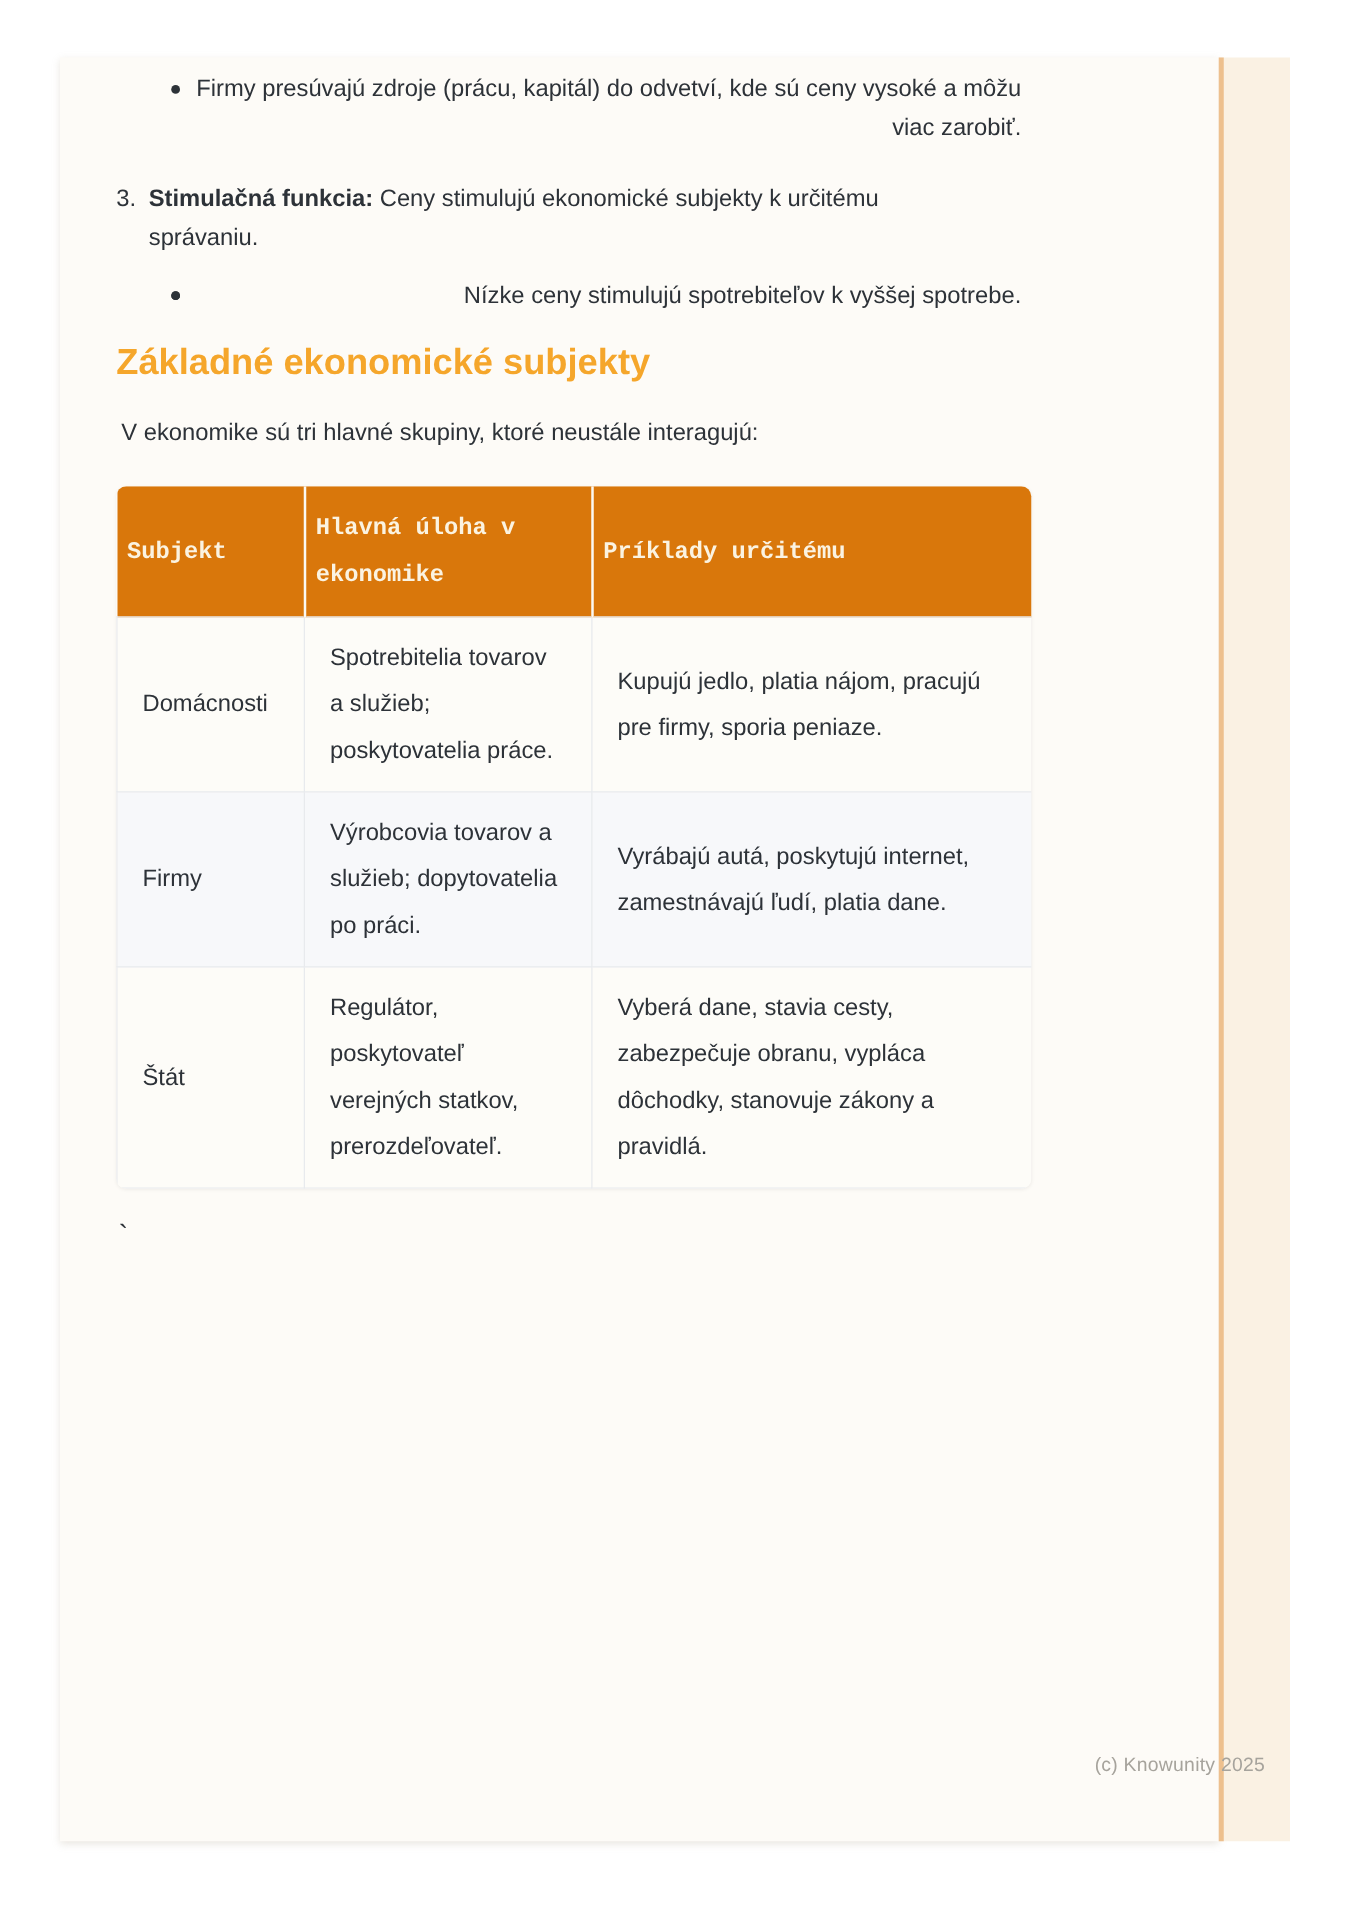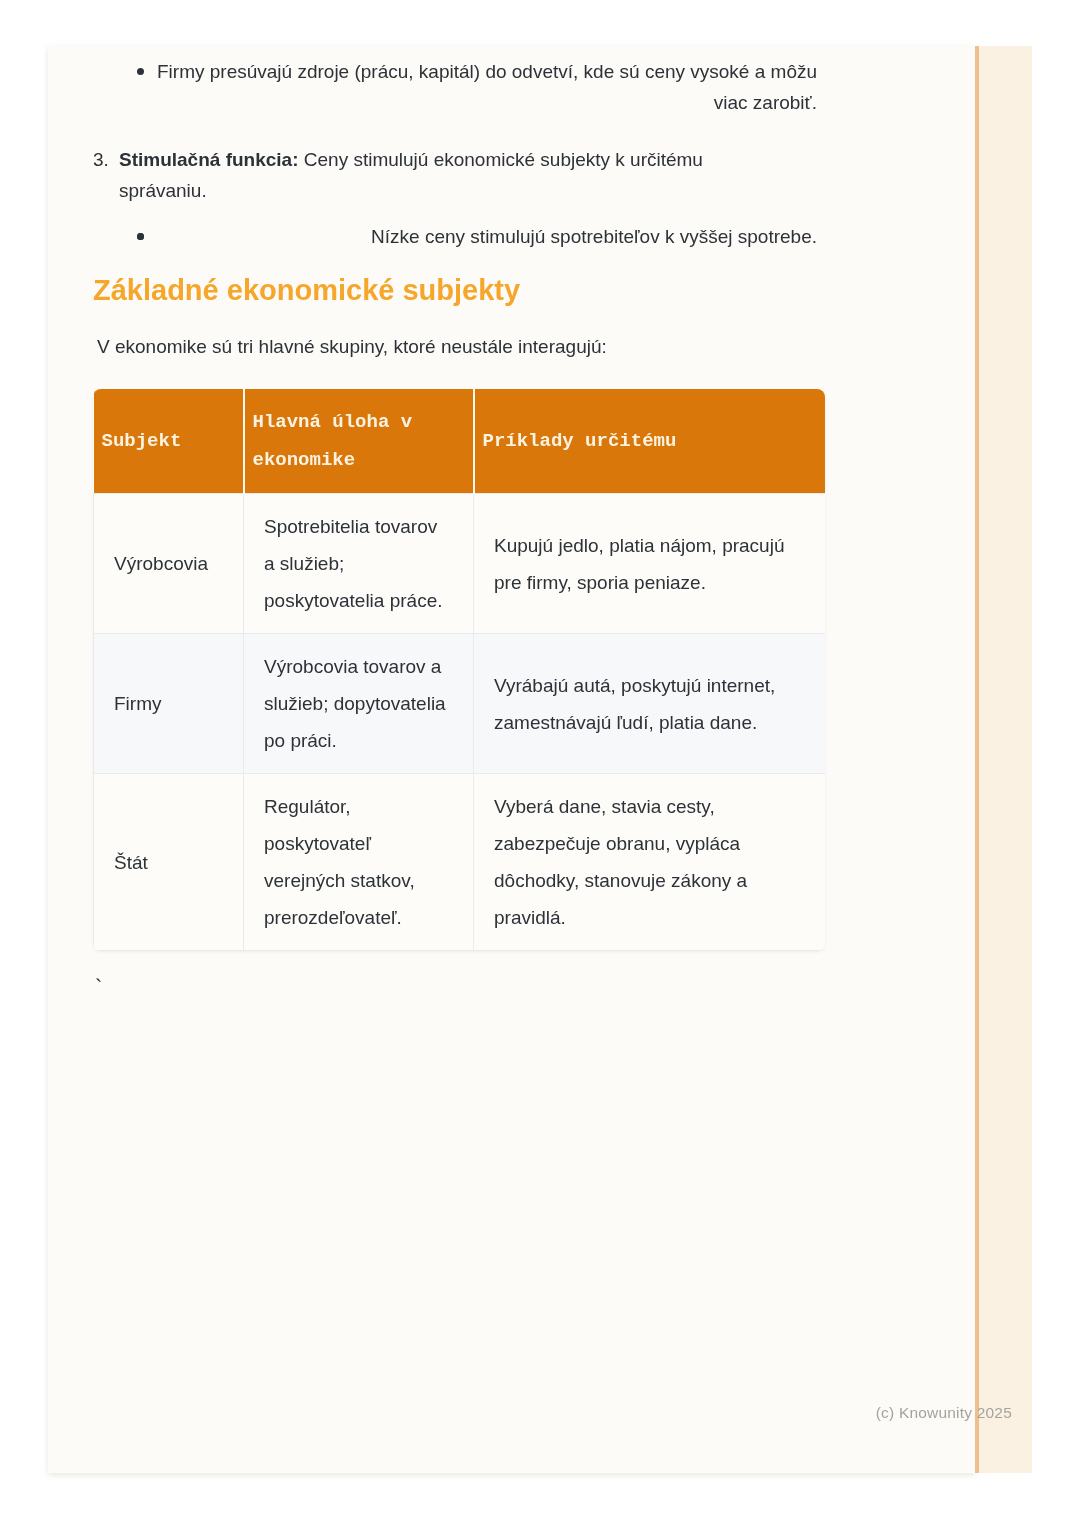--- a/index.html
+++ b/index.html
@@ -199,21 +199,21 @@
         </colgroup>
         <thead>
           <tr>
             <th>Subjekt</th>
             <th>Hlavná úloha v ekonomike</th>
             <th>Príklady určitému</th>
           </tr>
         </thead>
         <tbody>
           <tr>
-            <td>Výrobcovia</td>
+            <td>Domácnosti</td>
             <td>Spotrebitelia tovarov a služieb; poskytovatelia práce.</td>
             <td>Kupujú jedlo, platia nájom, pracujú pre firmy, sporia peniaze.</td>
           </tr>
           <tr class="alt">
             <td>Firmy</td>
             <td>Výrobcovia tovarov a služieb; dopytovatelia po práci.</td>
             <td>Vyrábajú autá, poskytujú internet, zamestnávajú ľudí, platia dane.</td>
           </tr>
           <tr>
             <td>Štát</td>

